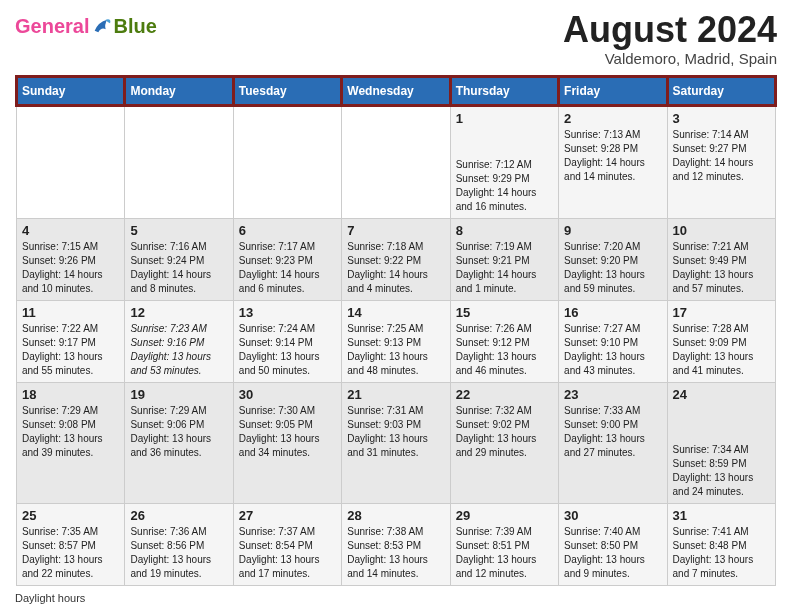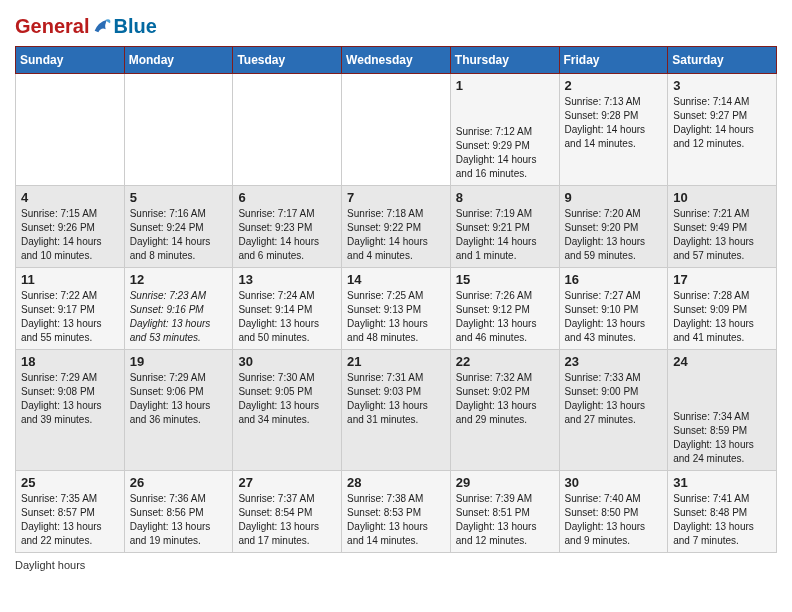--- a/index.html
+++ b/index.html
@@ -22,26 +22,26 @@
       align-items: flex-start;
       padding-top: 5px;
     }
     .logo-text {
       display: flex;
       align-items: center;
     }
     .logo-general {
       font-size: 20px;
       font-weight: bold;
-      color: #b91c1c;
+      color: #ec4899;
     }
     .logo-blue {
       font-size: 20px;
       font-weight: bold;
-      color: #0369a1;
+      color: #4d7c0f;
     }
     .logo-bird {
       width: 22px;
       height: 22px;
       margin-left: 2px;
     }
     .title-area {
       text-align: right;
     }
     .month-year {
@@ -59,21 +59,21 @@
       border-collapse: collapse;
       table-layout: fixed;
     }
     thead tr th {
       background-color: #2a6db5;
       color: #fff;
       font-size: 12px;
       font-weight: bold;
       padding: 6px 4px;
       text-align: left;
-      border: 1px solid #7f1d1d;
+      border: 3px solid #7f1d1d;
     }
     tbody tr td {
       border: 1px solid #ccc;
       vertical-align: top;
       padding: 4px 5px;
       font-size: 10.5px;
       color: #222;
       height: 80px;
       background: #fff;
     }
@@ -111,20 +111,24 @@
   <div class="logo">
     <div class="logo-text">
       <span class="logo-general">General</span>
       <svg class="logo-bird" viewBox="0 0 30 30" xmlns="http://www.w3.org/2000/svg">
         <path d="M5,20 Q10,8 22,5 Q18,12 20,18 Q14,15 10,22 Z" fill="#2a6db5"></path>
         <path d="M20,5 Q28,3 26,10 Q22,8 20,5 Z" fill="#4a9fd5"></path>
       </svg>
       <span class="logo-blue">Blue</span>
     </div>
   </div>
+  <div class="title-area">
+    <div class="month-year">August 2024</div>
+    <div class="location">Valdemoro, Madrid, Spain</div>
+  </div>
 </div>
 
 <table>
   <thead>
     <tr>
     <th>Sunday</th>
         <th>Monday</th>
         <th>Tuesday</th>
         <th>Wednesday</th>
         <th>Thursday</th>

